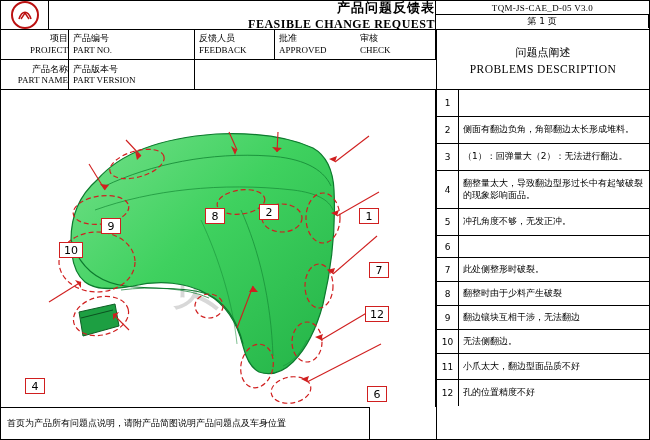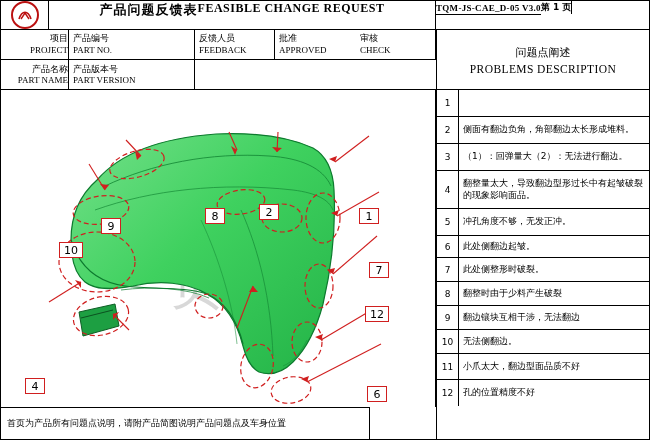--- a/index.html
+++ b/index.html
@@ -29,26 +29,26 @@
   .logo-circle{
     width:24px;height:24px;border-radius:50%;
     border:2px solid #b11;
     display:flex;align-items:center;justify-content:center;
     color:#b11;font-size:13px;font-weight:bold;
     font-family:"DejaVu Sans", sans-serif;
     line-height:1;
   }
   .hdr-title{
     flex:1;border-right:1px solid #000;
-    display:flex;flex-direction:row;align-items:flex-start;justify-content:center;
+    display:flex;flex-direction:column;align-items:flex-end;justify-content:center;
     box-sizing:border-box;
   }
   .hdr-title .cn{font-size:13px;font-weight:bold;letter-spacing:1px;font-family:"DejaVu Sans", sans-serif;}
   .hdr-title .en{font-size:12px;font-weight:bold;letter-spacing:.5px;}
-  .hdr-right{width:213px;display:flex;flex-direction:row;box-sizing:border-box;font-weight:bold;}
+  .hdr-right{width:213px;display:flex;flex-direction:column;box-sizing:border-box;}
   .hdr-code{
     height:14px;border-bottom:1px solid #000;box-sizing:border-box;
     display:flex;align-items:center;justify-content:center;
     font-size:9px;letter-spacing:.3px;
   }
   .hdr-pages{height:13px;display:flex;box-sizing:border-box;}
   .hdr-pages div{
     flex:1;display:flex;align-items:center;justify-content:center;
     font-size:9px;font-family:"DejaVu Sans", sans-serif;
   }
@@ -308,21 +308,20 @@
     <div class="li" style="min-height:38px;">
       <div class="num">4</div>
       <div class="txt">翻整量太大，导致翻边型形过长中有起皱破裂的现象影响面品。</div>
     </div>
     <div class="li">
       <div class="num">5</div>
       <div class="txt">冲孔角度不够，无发正冲。</div>
     </div>
     <div class="li" style="min-height:22px;">
       <div class="num">6</div>
-      <div class="txt">此处侧翻边起皱。</div>
     </div>
     <div class="li" style="min-height:24px;">
       <div class="num">7</div>
       <div class="txt">此处侧整形时破裂。</div>
     </div>
     <div class="li" style="min-height:24px;">
       <div class="num">8</div>
       <div class="txt">翻整时由于少料产生破裂</div>
     </div>
     <div class="li" style="min-height:24px;">

